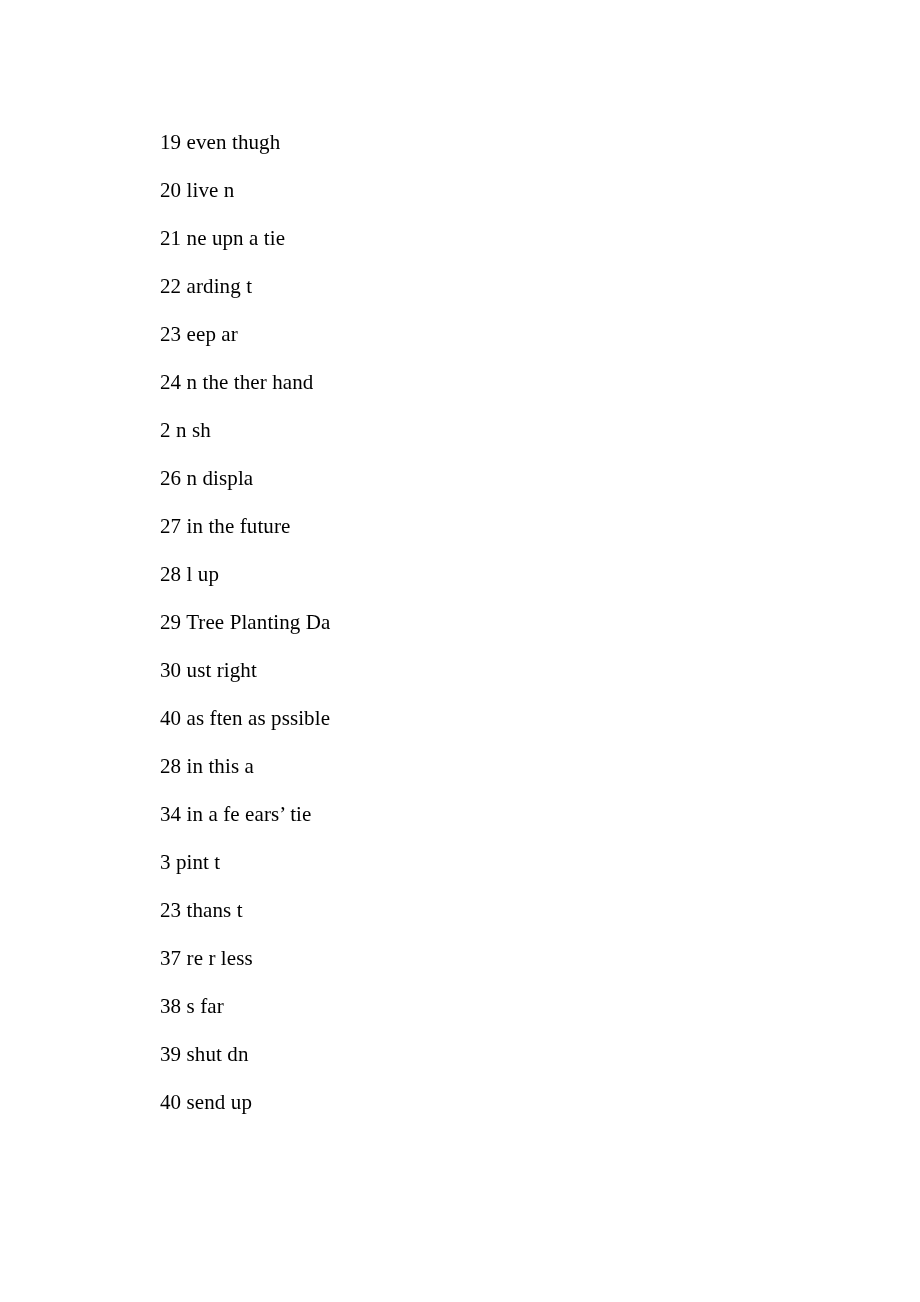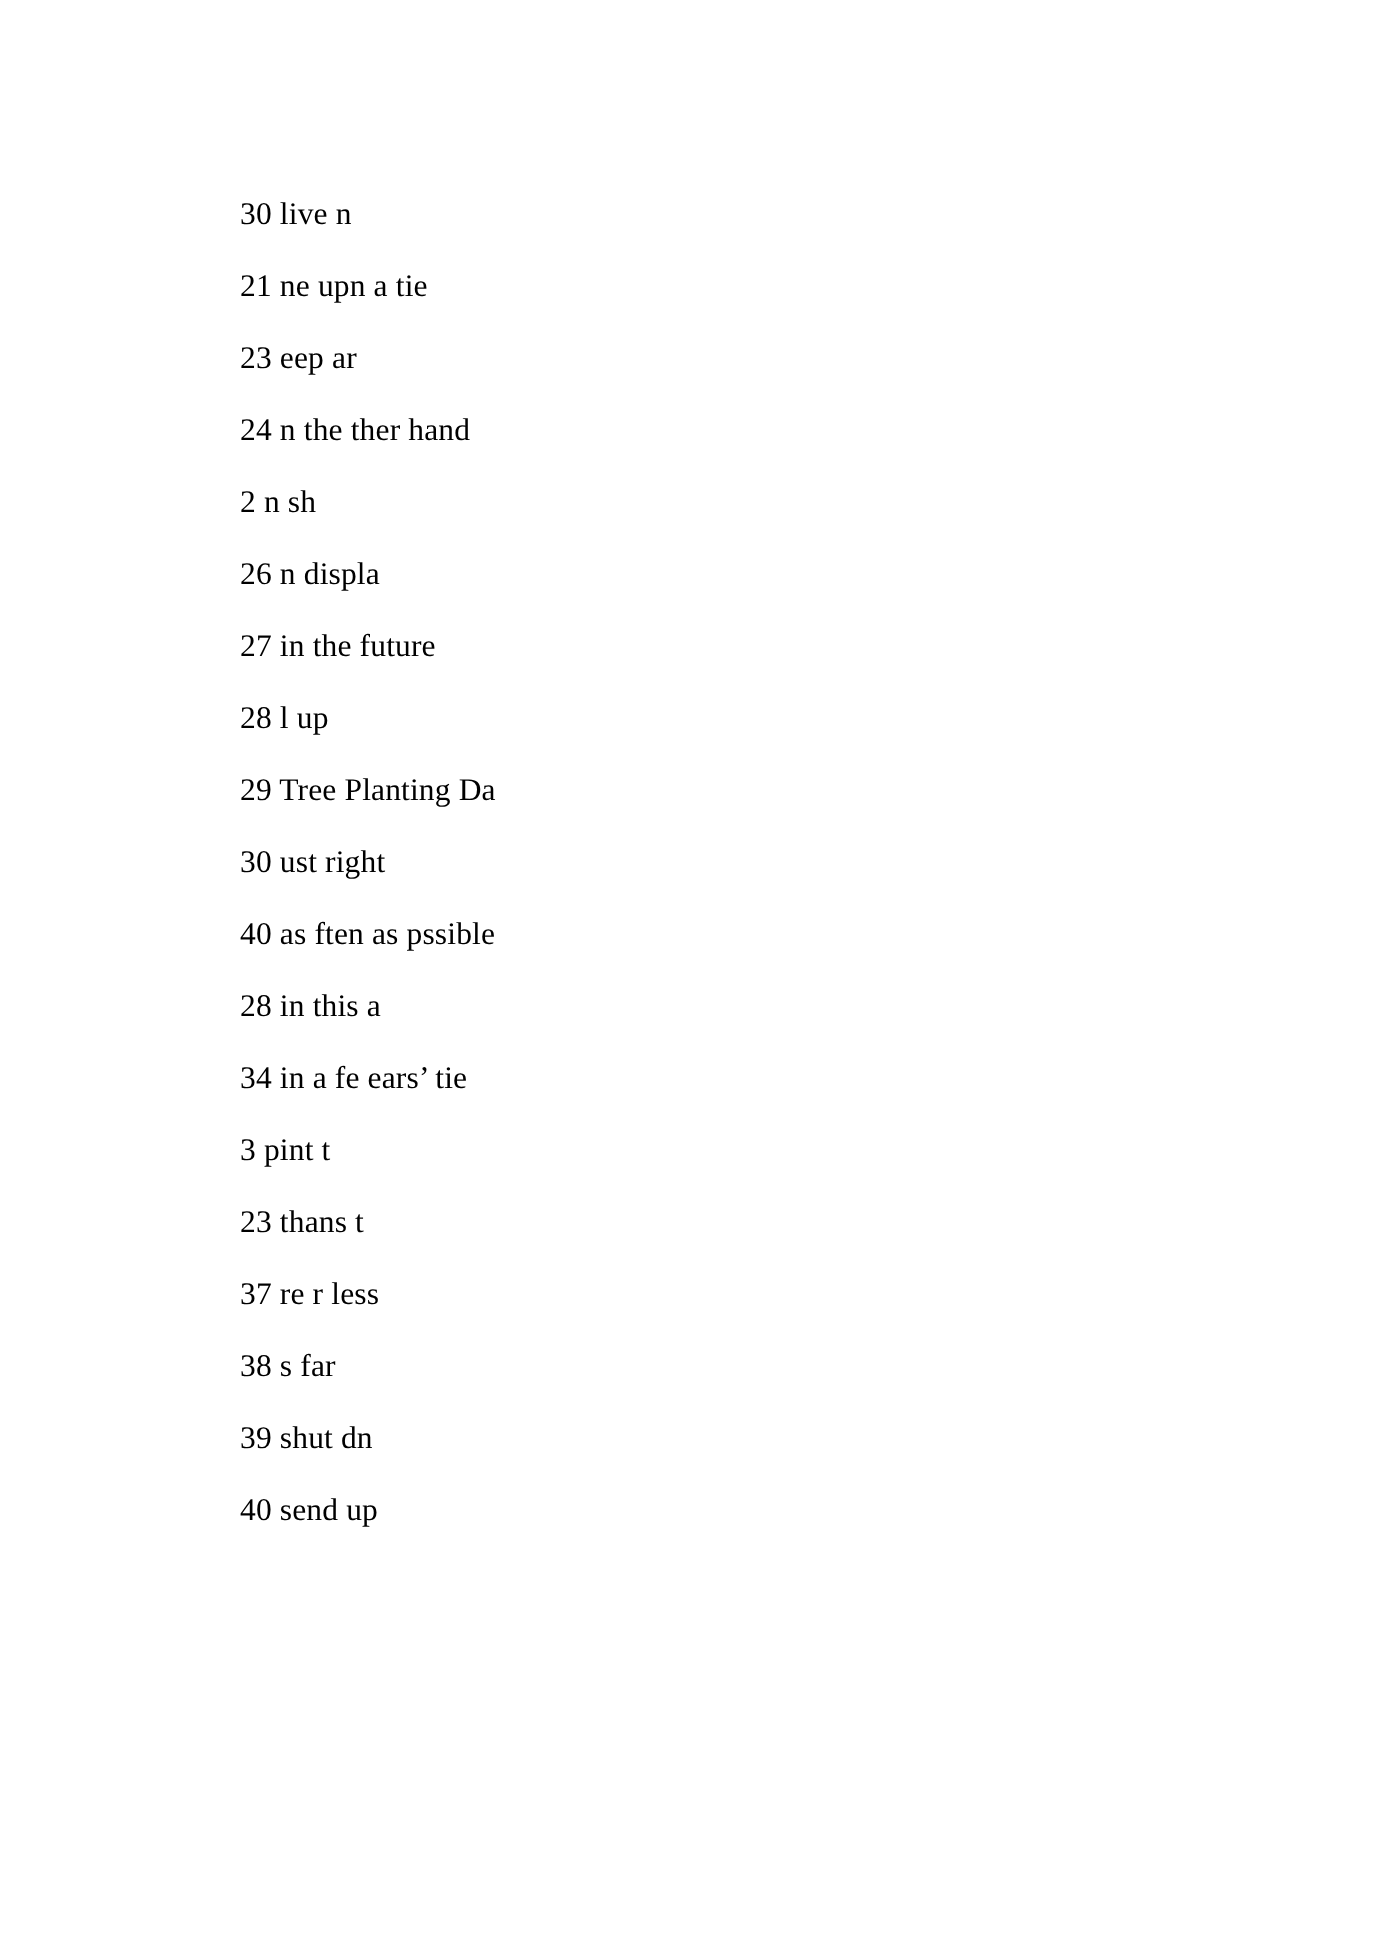--- a/index.html
+++ b/index.html
@@ -35,22 +35,24 @@
     white-space: pre;
     letter-spacing: 0.1px;
     text-align: left;
   }
 </style>
 </head>
 <body>
 
 <div class="page">
   <div class="doc-body">
-    <div class="doc-line">30 live n</div>
+    <div class="doc-line">19 even thugh</div>
+    <div class="doc-line">20 live n</div>
     <div class="doc-line">21 ne upn a tie</div>
+    <div class="doc-line">22 arding t</div>
     <div class="doc-line">23 eep ar</div>
     <div class="doc-line">24 n the ther hand</div>
     <div class="doc-line">2 n sh</div>
     <div class="doc-line">26 n displa</div>
     <div class="doc-line">27 in the future</div>
     <div class="doc-line">28 l up</div>
     <div class="doc-line">29 Tree Planting Da</div>
     <div class="doc-line">30 ust right</div>
     <div class="doc-line">40 as ften as pssible</div>
     <div class="doc-line">28 in this a</div>

